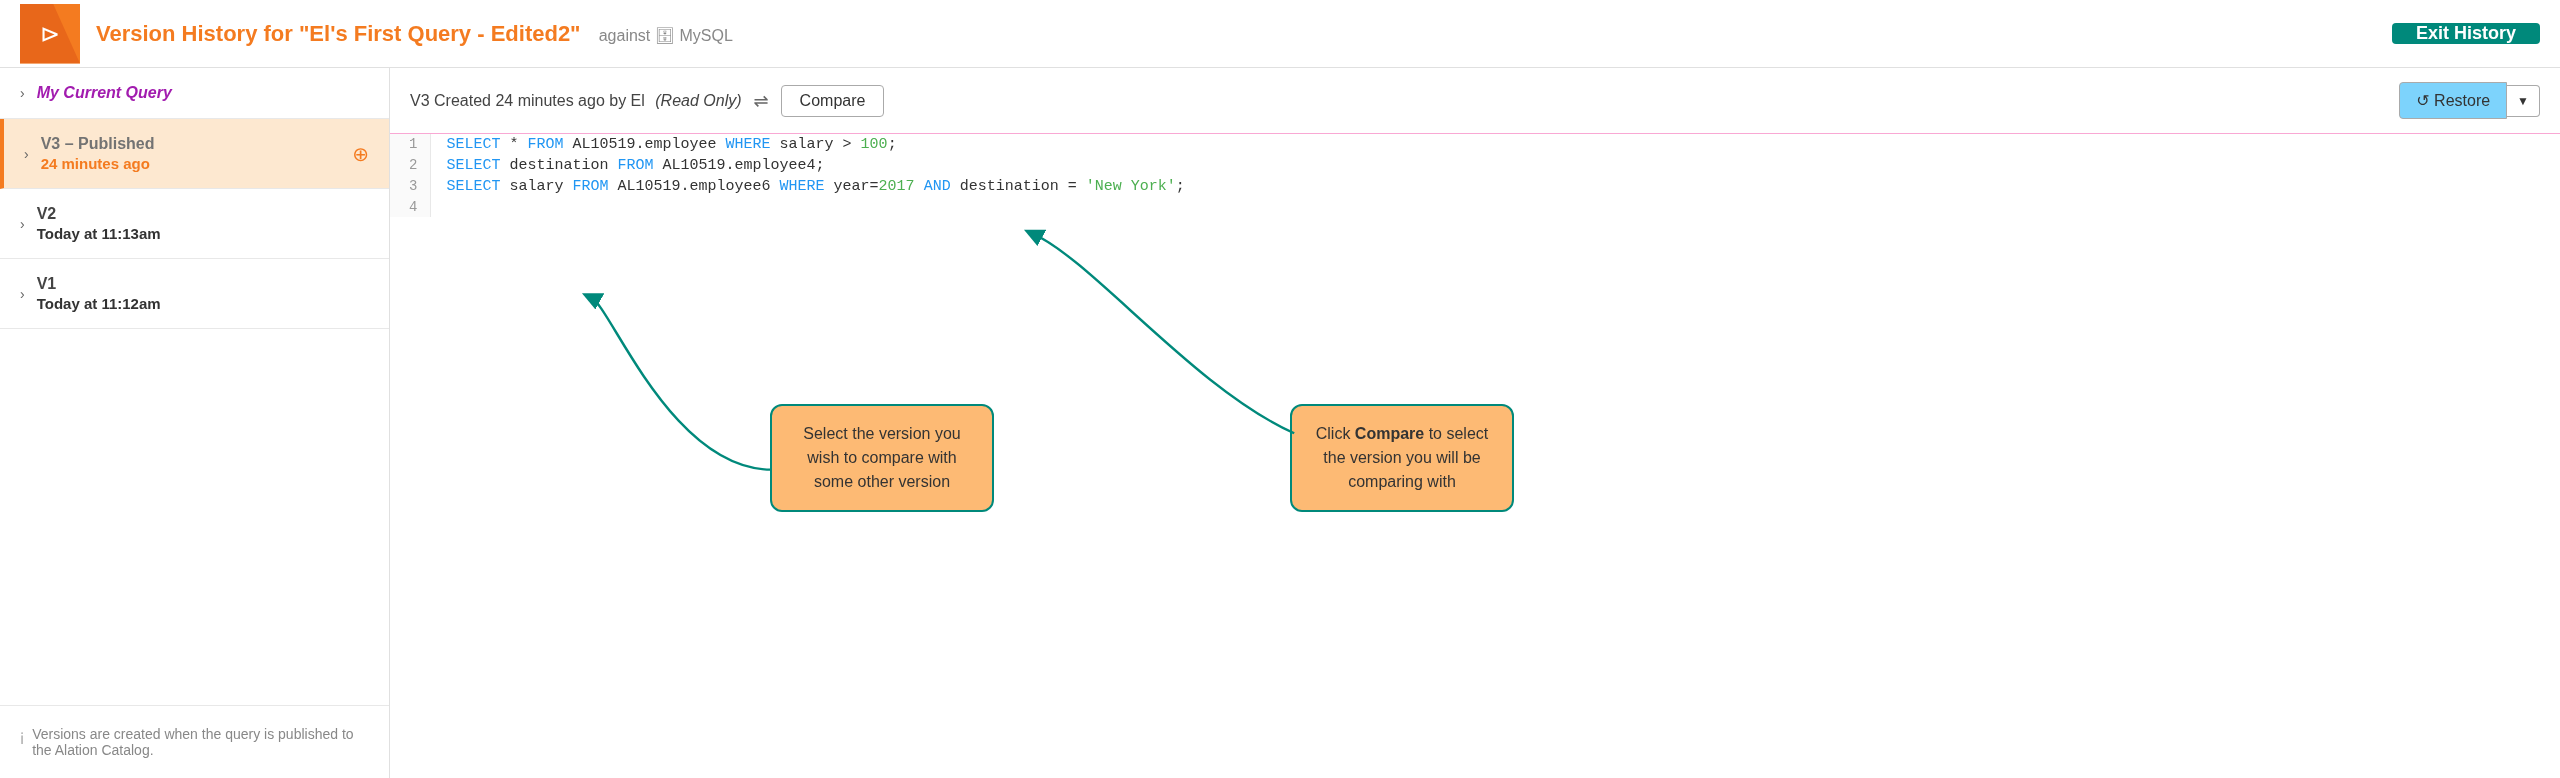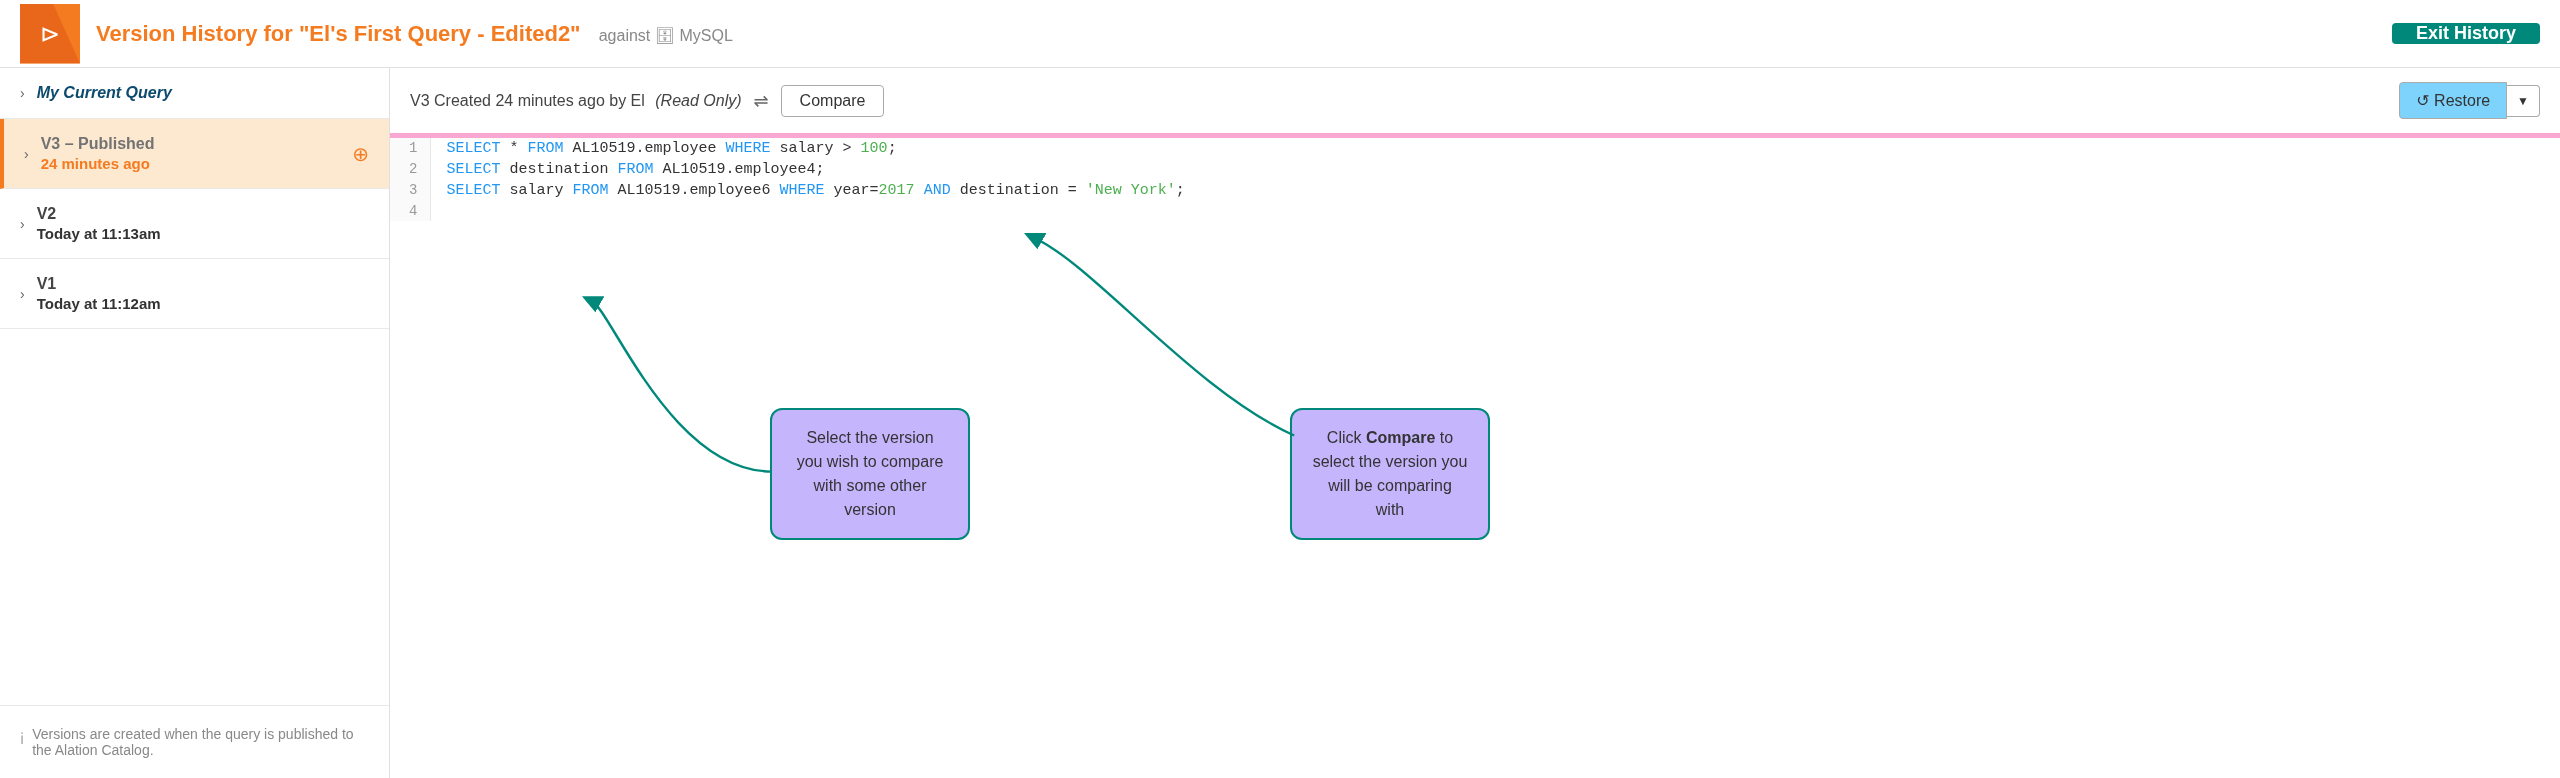--- a/index.html
+++ b/index.html
@@ -146,21 +146,21 @@
       flex-direction: column;
       position: relative;
       overflow: hidden;
     }
 
     
     .version-header {
       display: flex;
       align-items: center;
       padding: 14px 20px;
-      border-bottom: 5px solid #f9a8d4;
+      border-bottom: 1px solid #f9a8d4;
       gap: 12px;
       background: #fff;
     }
     .version-label {
       font-size: 16px;
       color: #444;
     }
     .version-label em {
       font-style: italic;
     }
@@ -236,27 +236,27 @@
       color: #333;
     }
     .kw-blue { color: #2196f3; }
     .kw-green { color: #4caf50; }
 
     
     .tooltip-bubble {
       position: absolute;
       border: 2px solid #00897b;
       border-radius: 12px;
-      background: #c4b5fd;
+      background: #fdba74;
       padding: 16px 20px;
       font-size: 16px;
       color: #333;
       text-align: center;
       line-height: 1.5;
-      width: 200px;
+      width: 224px;
     }
 
     .tooltip-left {
       left: 380px;
       top: 270px;
     }
     .tooltip-right {
       left: 900px;
       top: 270px;
     }
@@ -268,21 +268,21 @@
       left: 0;
       width: 100%;
       height: 100%;
       pointer-events: none;
     }
 
     
     .current-query-label {
       font-style: italic;
       font-size: 16px;
-      color: #0c4a6e;
+      color: #a21caf;
       font-weight: 600;
     }
   </style>
 </head>
 <body>
 
 <div class="header">
   <div class="logo-box">
     <span class="logo-icon">⊳</span>
   </div>

